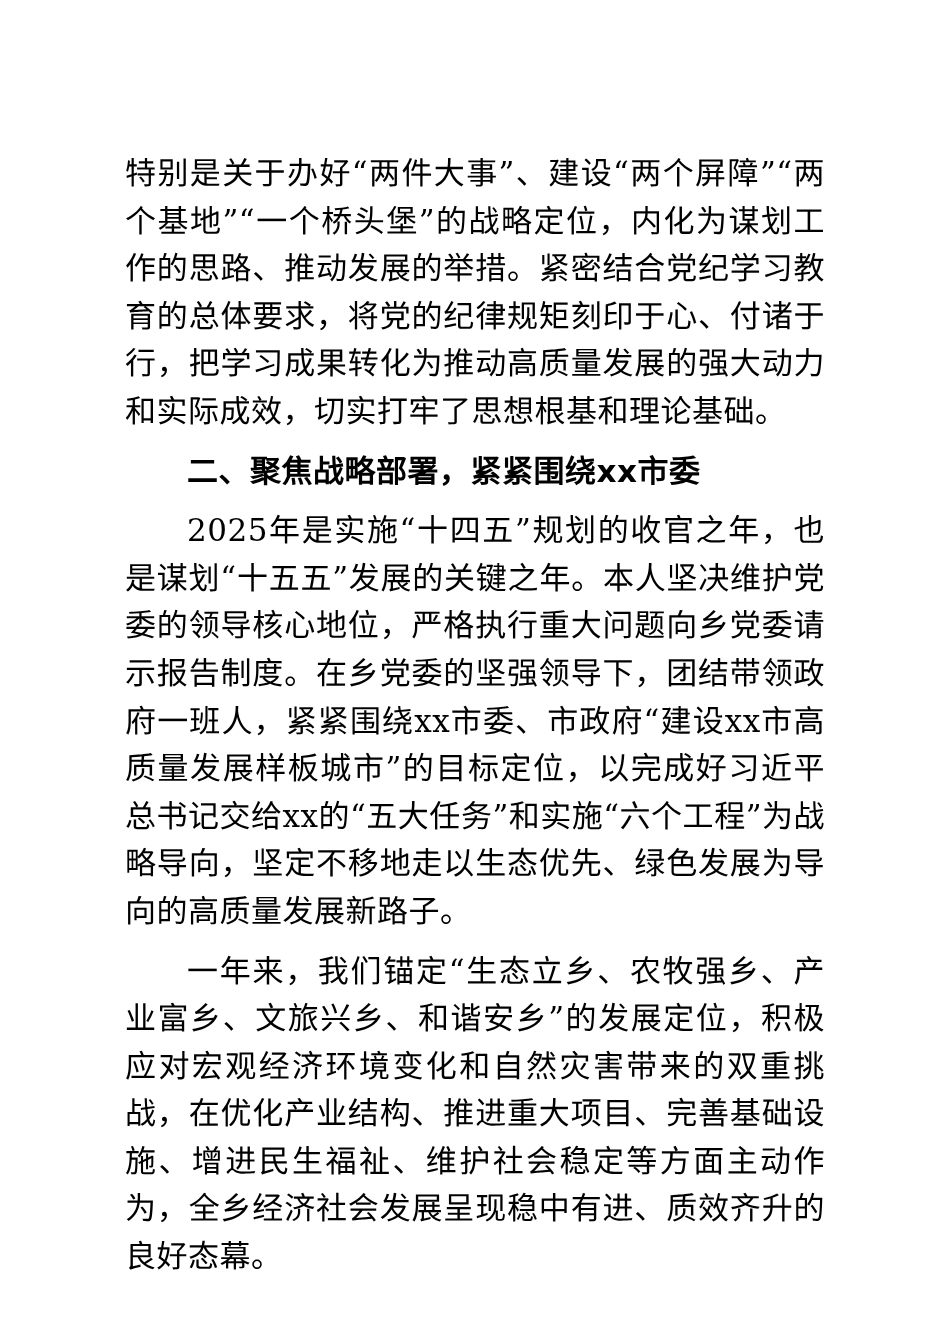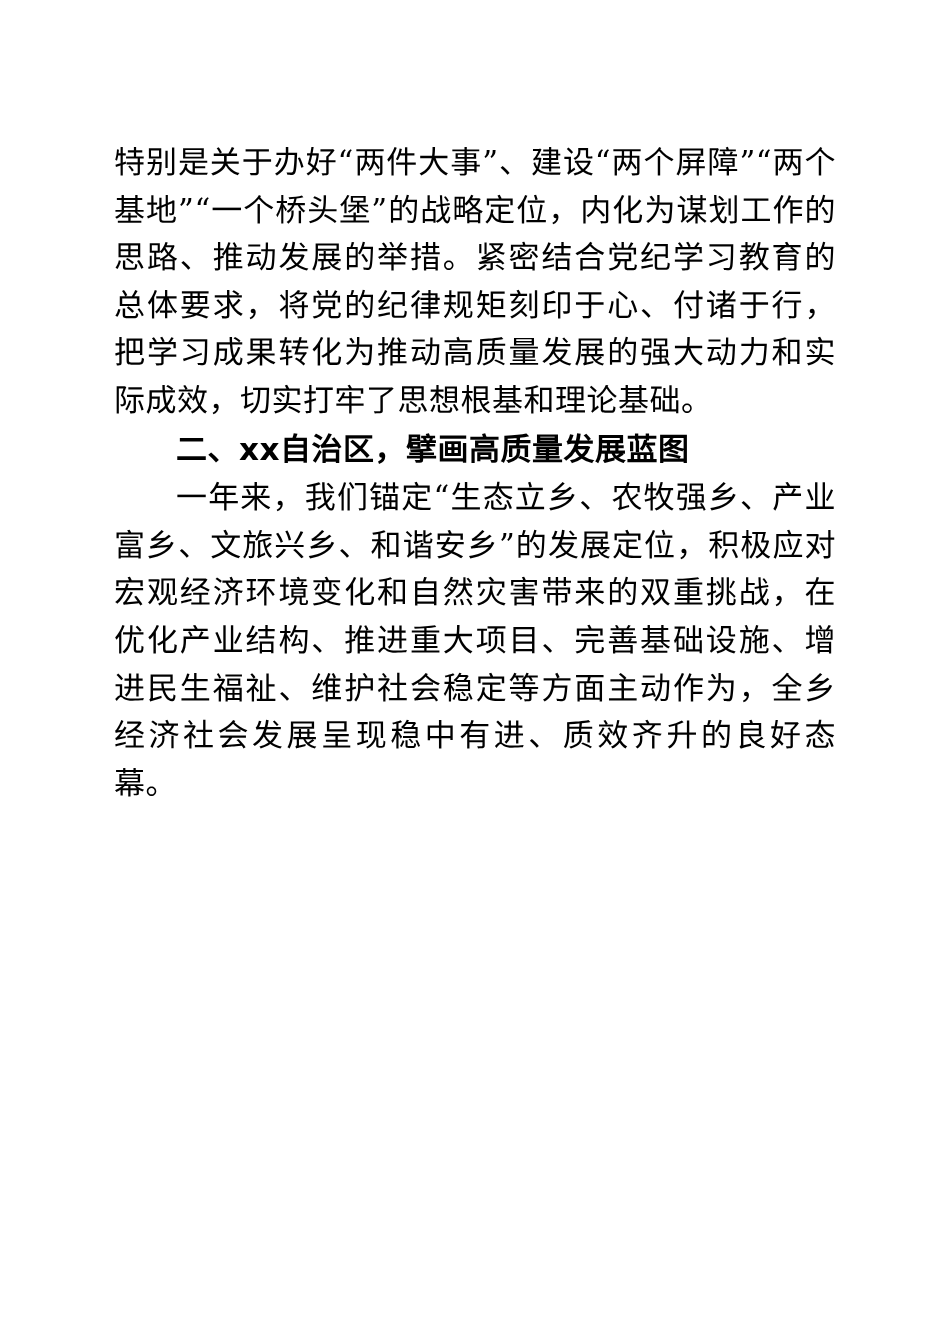--- a/index.html
+++ b/index.html
@@ -21,21 +21,21 @@
     top: 138px;
     width: 724px;
     font-family: "DejaVu Serif", "Liberation Serif", serif;
     font-size: 31px;
     line-height: 47.6px;
     text-align: justify;
     text-justify: inter-character;
     letter-spacing: 0.5px;
   }
   .content p {
-    margin: 1px;
+    margin: 12px;
     padding: 0;
   }
   .para {
     text-indent: 2em;
   }
   .para.continuation {
     text-indent: 0;
   }
   .heading {
     font-family: "DejaVu Sans", "Liberation Sans", sans-serif;
@@ -43,17 +43,18 @@
     text-indent: 2em;
     letter-spacing: 0.5px;
   }
 </style>
 </head>
 <body>
 
 <div class="page">
   <div class="content">
     <p class="para continuation">特别是关于办好“两件大事”、建设“两个屏障”“两个基地”“一个桥头堡”的战略定位，内化为谋划工作的思路、推动发展的举措。紧密结合党纪学习教育的总体要求，将党的纪律规矩刻印于心、付诸于行，把学习成果转化为推动高质量发展的强大动力和实际成效，切实打牢了思想根基和理论基础。</p>
-    <p class="heading">二、xx自治区，擘画高质量发展蓝图</p>
+    <p class="heading">二、聚焦战略部署，紧紧围绕xx市委</p>
+    <p class="para">2025年是实施“十四五”规划的收官之年，也是谋划“十五五”发展的关键之年。本人坚决维护党委的领导核心地位，严格执行重大问题向乡党委请示报告制度。在乡党委的坚强领导下，团结带领政府一班人，紧紧围绕xx市委、市政府“建设xx市高质量发展样板城市”的目标定位，以完成好习近平总书记交给xx的“五大任务”和实施“六个工程”为战略导向，坚定不移地走以生态优先、绿色发展为导向的高质量发展新路子。</p>
     <p class="para">一年来，我们锚定“生态立乡、农牧强乡、产业富乡、文旅兴乡、和谐安乡”的发展定位，积极应对宏观经济环境变化和自然灾害带来的双重挑战，在优化产业结构、推进重大项目、完善基础设施、增进民生福祉、维护社会稳定等方面主动作为，全乡经济社会发展呈现稳中有进、质效齐升的良好态幕。</p>
 
   </div>
 </div>
 
 </body></html>

